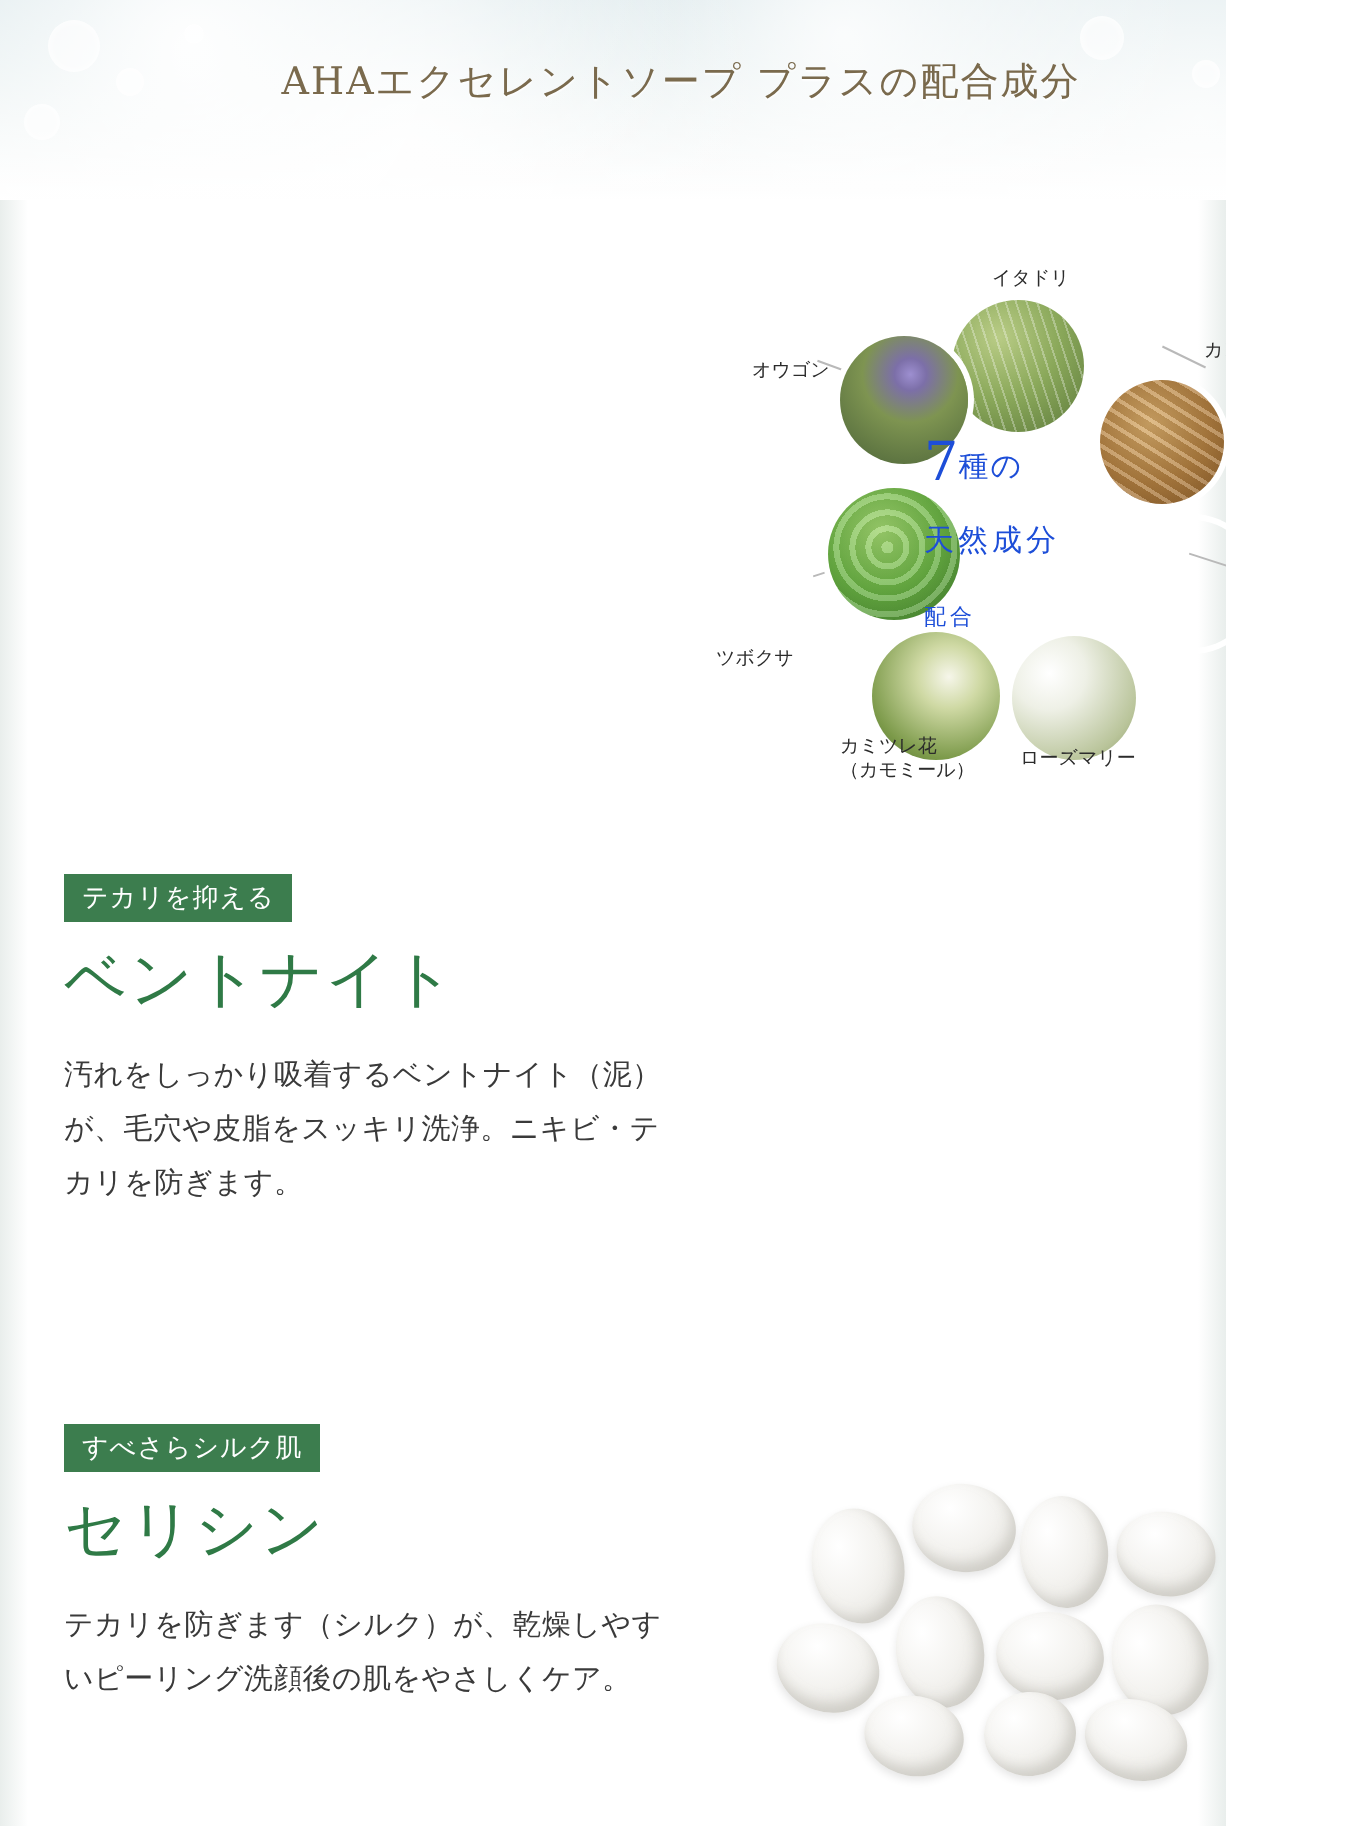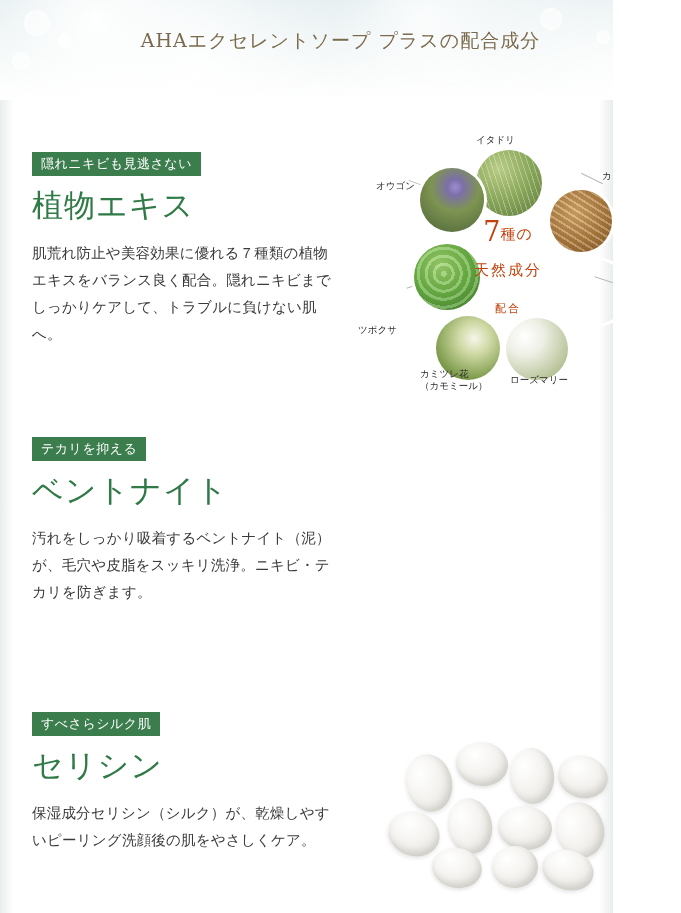--- a/index.html
+++ b/index.html
@@ -96,22 +96,21 @@
     position: absolute;
     border-radius: 50%;
     overflow: hidden;
     box-shadow: 0 0 0 3px #ffffff;
   }
   .petal .ph { width: 100%; height: 100%; display: block; }
   .center-label {
     position: absolute;
     left: 104px; top: 86px;
     width: 92px; height: 92px;
-    text-align: center;
-    color: #c2410c;
+    color: #1d4ed8;
     font-family: "DejaVu Serif", "Liberation Serif", serif;
   }
   .center-label .num {
     font-size: 27px;
     line-height: 1;
     vertical-align: -2px;
   }
   .center-label .l1 { font-size: 15px; letter-spacing: 1px; }
   .center-label .l2 { font-size: 15px; letter-spacing: 2px; margin-top: 16px; }
   .center-label .l3 { font-size: 11px; letter-spacing: 2px; margin-top: 21px; }
@@ -154,25 +153,20 @@
     <div class="bubble" style="left:540px; top:8px; width:22px; height:22px;"></div>
     <div class="bubble" style="left:596px; top:30px; width:14px; height:14px;"></div>
     <div class="bubble" style="left:640px; top:12px; width:18px; height:18px;"></div>
     <div class="bubble" style="left:620px; top:58px; width:10px; height:10px;"></div>
     <div class="banner-title">AHAエクセレントソープ プラスの配合成分</div>
   </div>
 
   <div class="edge-left"></div>
   <div class="edge-right"></div>
 
-  <div class="section" style="left:32px; top:152px;">
-    <span class="tag">隠れニキビも見逃さない</span>
-    <div class="headline">植物エキス</div>
-    <p class="body-text">肌荒れ防止や美容効果に優れる７種類の植物エキスをバランス良く配合。隠れニキビまでしっかりケアして、トラブルに負けない肌へ。</p>
-  </div>
 
   <div class="diagram">
 
     <div class="leader" style="left:132px; top:28px; width:22px; transform:rotate(-28deg);"></div>
     <div class="leader" style="left:222px; top:46px; width:24px; transform:rotate(26deg);"></div>
     <div class="leader" style="left:236px; top:148px; width:24px; transform:rotate(18deg);"></div>
     <div class="leader" style="left:176px; top:216px; width:22px; transform:rotate(32deg);"></div>
     <div class="leader" style="left:104px; top:214px; width:22px; transform:rotate(-30deg);"></div>
     <div class="leader" style="left:48px; top:152px; width:24px; transform:rotate(-18deg);"></div>
     <div class="leader" style="left:50px; top:52px; width:24px; transform:rotate(20deg);"></div>
@@ -211,40 +205,40 @@
     </div>
 
     <div class="center-label">
       <div>
         <span class="num">7</span><span class="l1">種の</span>
       </div>
       <div class="l2">天然成分</div>
       <div class="l3">配合</div>
     </div>
 
-    <div class="cap" style="left:118px; top:2px;">イタドリ</div>
+    <div class="cap" style="left:138px; top:2px;">イタドリ</div>
     <div class="cap" style="left:244px; top:38px;">カンゾウ根</div>
     <div class="cap" style="left:262px; top:160px;">チャ葉</div>
     <div class="cap" style="left:152px; top:242px;">ローズマリー</div>
     <div class="cap" style="left:62px; top:236px; white-space:pre-line; "><span>カミツレ花
 （カモミール）</span></div>
     <div class="cap" style="left:0px; top:158px;margin-top:34px;">ツボクサ</div>
     <div class="cap" style="left:18px; top:48px;">オウゴン</div>
   </div>
 
   <div class="section" style="left:32px; top:437px;">
     <span class="tag">テカリを抑える</span>
     <div class="headline">ベントナイト</div>
     <p class="body-text">汚れをしっかり吸着するベントナイト（泥）が、毛穴や皮脂をスッキリ洗浄。ニキビ・テカリを防ぎます。</p>
   </div>
 
   <div class="section" style="left:32px; top:712px;">
     <span class="tag">すべさらシルク肌</span>
     <div class="headline">セリシン</div>
-    <p class="body-text" style="width:305px;">保湿成分セリシン（シルク）が、乾燥しやすいピーリング洗顔後の肌をやさしくケア。</p>
+    <p class="body-text" style="width:305px;">テカリを防ぎます（シルク）が、乾燥しやすいピーリング洗顔後の肌をやさしくケア。</p>
   </div>
 
   <div class="cocoons">
     <div class="cocoon" style="left:36px; top:14px;  width:46px; height:58px; transform:rotate(-12deg);"></div>
     <div class="cocoon" style="left:86px; top:2px;   width:52px; height:44px; transform:rotate(8deg);"></div>
     <div class="cocoon" style="left:140px; top:8px;  width:44px; height:56px; transform:rotate(-6deg);"></div>
     <div class="cocoon" style="left:188px; top:16px; width:50px; height:42px; transform:rotate(14deg);"></div>
     <div class="cocoon" style="left:18px; top:72px;  width:52px; height:44px; transform:rotate(18deg);"></div>
     <div class="cocoon" style="left:78px; top:58px;  width:44px; height:56px; transform:rotate(-10deg);"></div>
     <div class="cocoon" style="left:128px; top:66px; width:54px; height:44px; transform:rotate(6deg);"></div>

